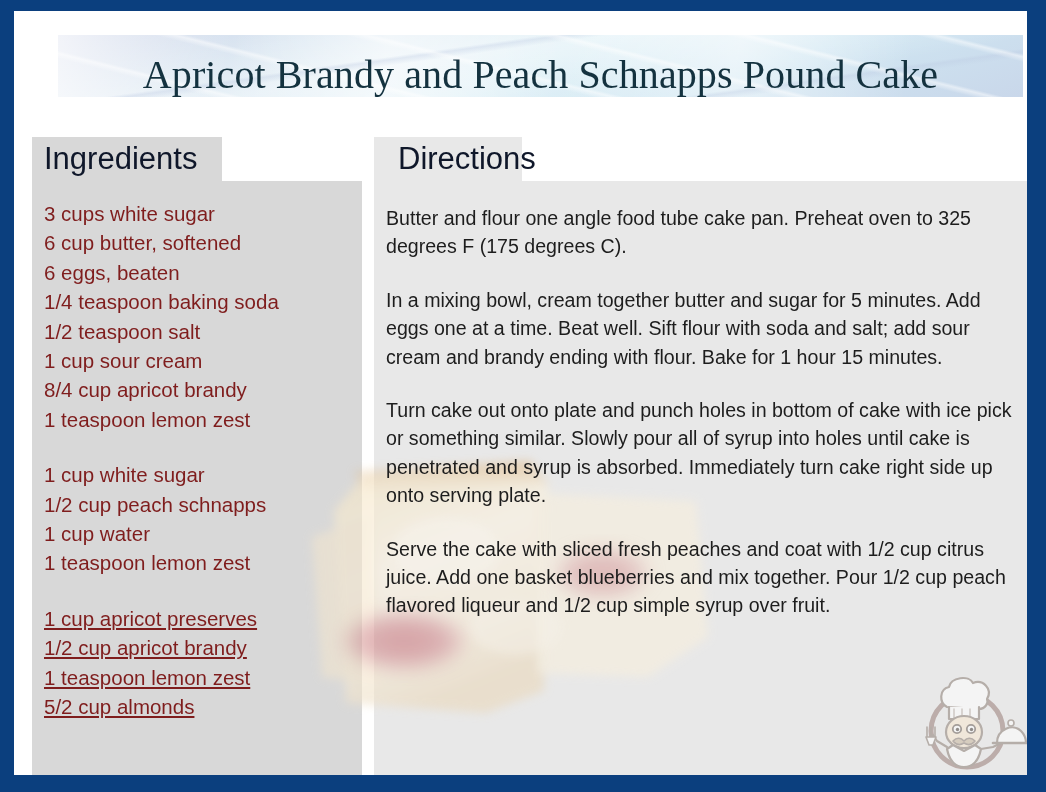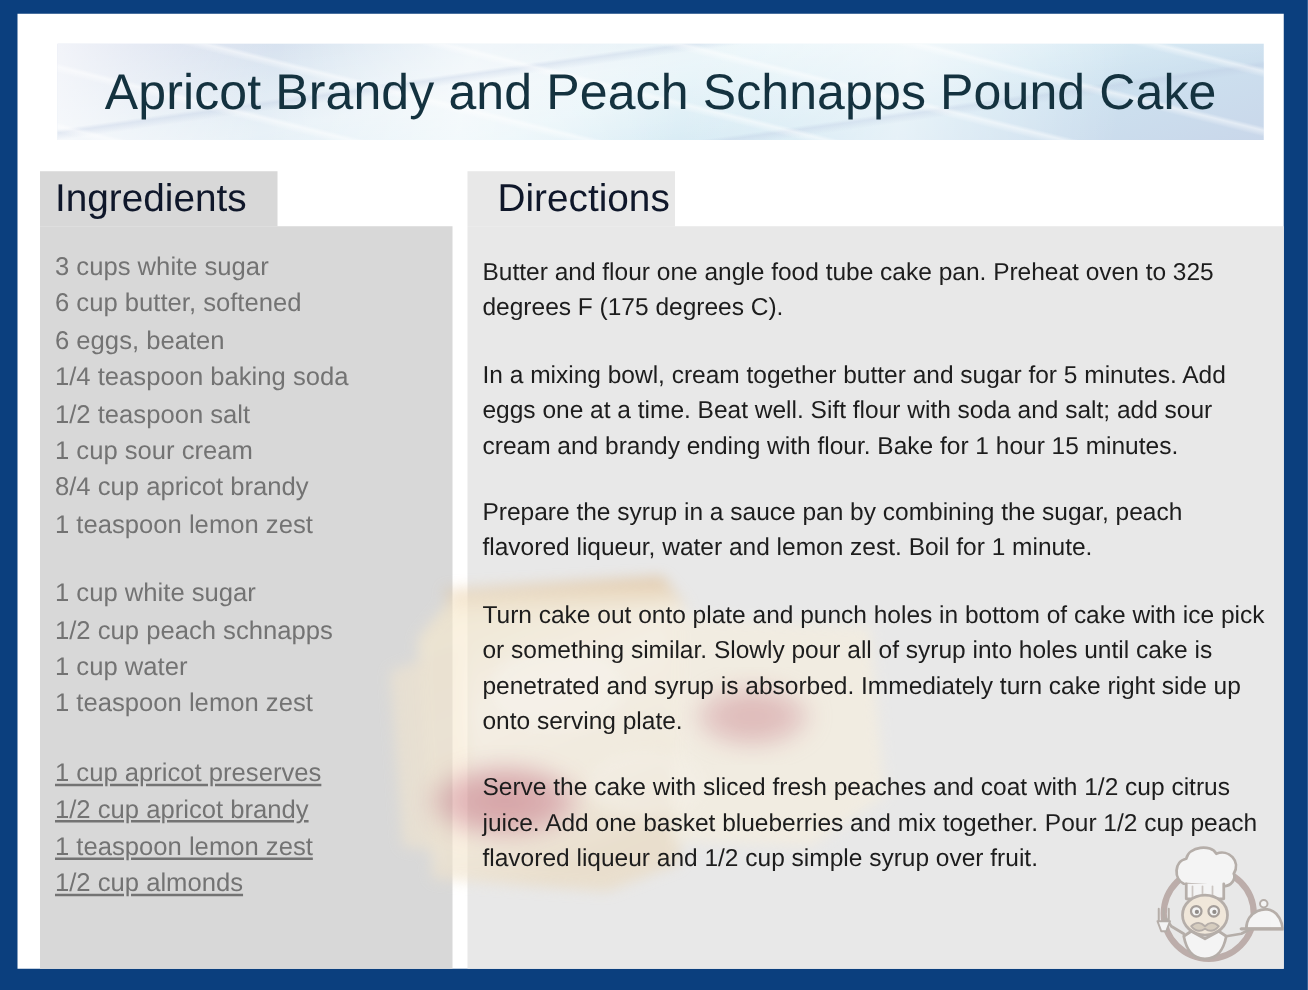--- a/index.html
+++ b/index.html
@@ -28,38 +28,39 @@
     top: 11px;
     width: 1013px;
     height: 764px;
     background: #ffffff;
     overflow: hidden;
   }
 
   
   #title-banner {
     position: absolute;
-    left: 32px;
+    left: 44px;
     top: 24px;
     width: 965px;
-    height: 77px;
+    height: 62px;
     background:
       linear-gradient(100deg,
         rgba(255,255,255,.75) 0%,
         rgba(255,255,255,0) 18%,
         rgba(255,255,255,.55) 34%,
         rgba(255,255,255,0) 52%,
         rgba(255,255,255,.5) 70%,
         rgba(255,255,255,0) 88%),
       linear-gradient(170deg,
         rgba(255,255,255,.0) 0%,
         rgba(255,255,255,.45) 40%,
         rgba(255,255,255,0) 75%),
       linear-gradient(160deg, #ccd3e8 0%, #d3e2ef 22%, #dceff6 48%, #cfe6f2 70%, #c9d7ea 100%);
     overflow: hidden;
+    font-family: Liberation Serif, serif;
   }
   
   #title-banner::before {
     content: "";
     position: absolute;
     inset: -40px -20px;
     background:
       repeating-linear-gradient(-166deg,
         rgba(255,255,255,0) 0px,
         rgba(255,255,255,0) 16px,
@@ -140,21 +141,21 @@
     top: 170px;
     width: 330px;
     height: 605px;
     background: #d8d8d8;
   }
 
   
   #directions-head {
     left: 360px;
     top: 126px;
-    width: 166px;
+    width: 148px;
     height: 44px;
     background: #e8e8e8;
     padding-left: 24px;
   }
   #directions-body {
     left: 360px;
     top: 170px;
     width: 661px;
     height: 605px;
     background: #e8e8e8;
@@ -165,21 +166,21 @@
     position: absolute;
     z-index: 5;
   }
 
   #ingredients-text {
     left: 18px;
     top: 188px;
     width: 340px;
     font-size: 20.5px;
     line-height: 29.4px;
-    color: #737373;
+    color: #7f1d1d;
     padding-left: 12px;
   }
   #ingredients-text .grp { margin-bottom: 26px; }
   #ingredients-text .grp:last-child { margin-bottom: 16px; text-decoration: underline; }
   #ingredients-text .li { white-space: nowrap; }
 
   #directions-text {
     left: 360px;
     top: 193px;
     width: 665px;
@@ -269,28 +270,27 @@
       <div class="grp">
         <div class="li">1 cup white sugar</div>
         <div class="li">1/2 cup peach schnapps</div>
         <div class="li">1 cup water</div>
         <div class="li">1 teaspoon lemon zest</div>
       </div>
       <div class="grp">
         <div class="li">1 cup apricot preserves</div>
         <div class="li">1/2 cup apricot brandy</div>
         <div class="li">1 teaspoon lemon zest</div>
-        <div class="li">1/2 cup almonds</div>
+        <div class="li">5/2 cup almonds</div>
       </div>
     </div>
 
     <div class="text-layer" id="directions-text">
       <p>Butter and flour one angle food tube cake pan. Preheat oven to 325 degrees F (175 degrees C).</p>
       <p>In a mixing bowl, cream together butter and sugar for 5 minutes. Add eggs one at a time.  Beat well.  Sift flour with soda and salt; add sour cream and brandy ending with flour. Bake for 1 hour 15 minutes.</p>
-      <p>Prepare the syrup in a sauce pan by combining the sugar, peach flavored liqueur, water and lemon zest. Boil for 1 minute.</p>
       <p>Turn cake out onto plate and punch holes in bottom of cake with ice pick or something similar.  Slowly pour all of syrup into holes until cake is penetrated and syrup is absorbed.  Immediately turn cake right side up onto serving plate.</p>
       <p>Serve the cake with sliced fresh peaches and coat with 1/2 cup citrus juice.  Add one basket blueberries and mix together. Pour 1/2 cup peach flavored liqueur and 1/2 cup simple syrup over fruit.</p>
     </div>
 
     <svg id="chef-logo" viewBox="0 0 128 120">
       <g fill="none" stroke="#8d7f76" stroke-width="2.2" stroke-linejoin="round" stroke-linecap="round">
 
         <circle cx="58" cy="70" r="36" stroke="#8a6a63" stroke-width="5" opacity=".85"></circle>
 
         <path d="M 38 46 C 30 42 30 28 40 26 C 42 16 60 14 64 22 C 74 18 84 28 78 38 C 80 42 76 48 70 48 Z" fill="#ffffff" stroke="#8d7f76"></path>

